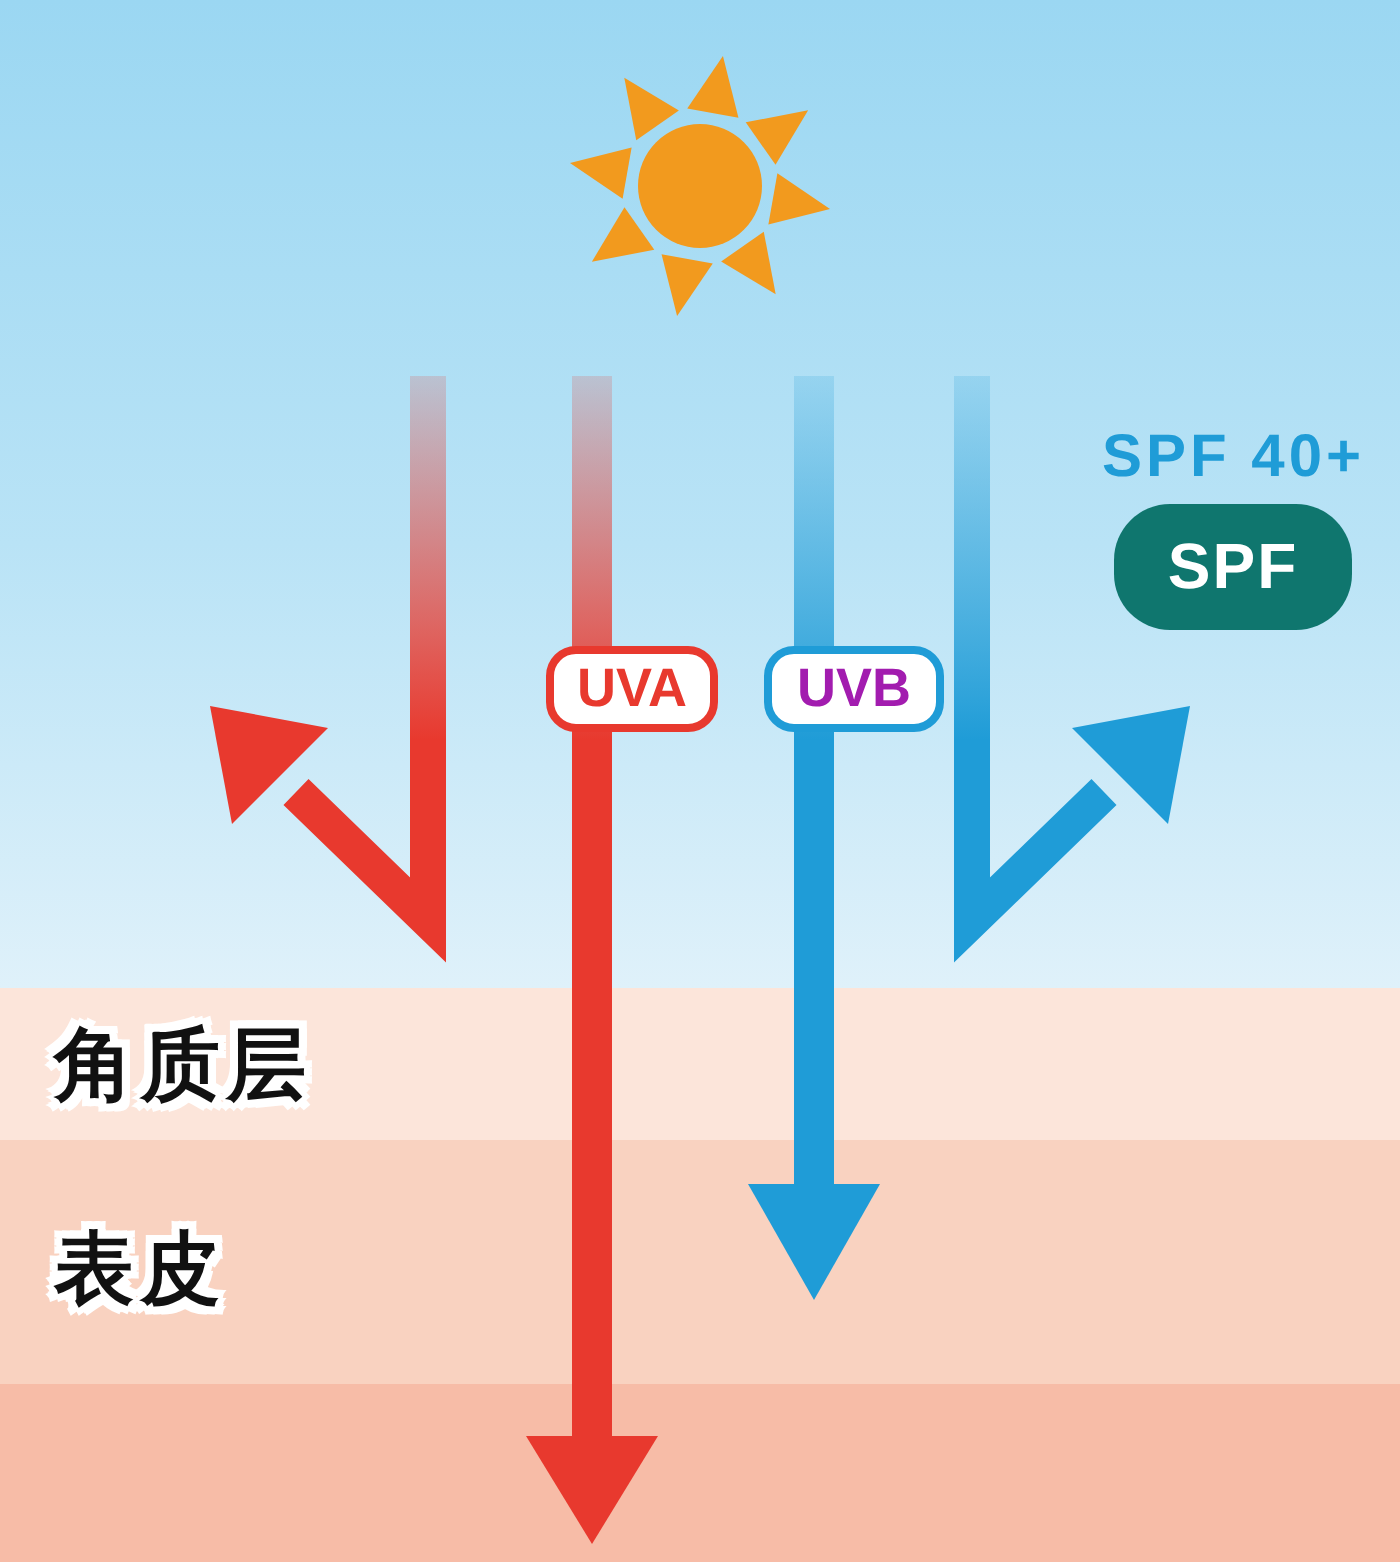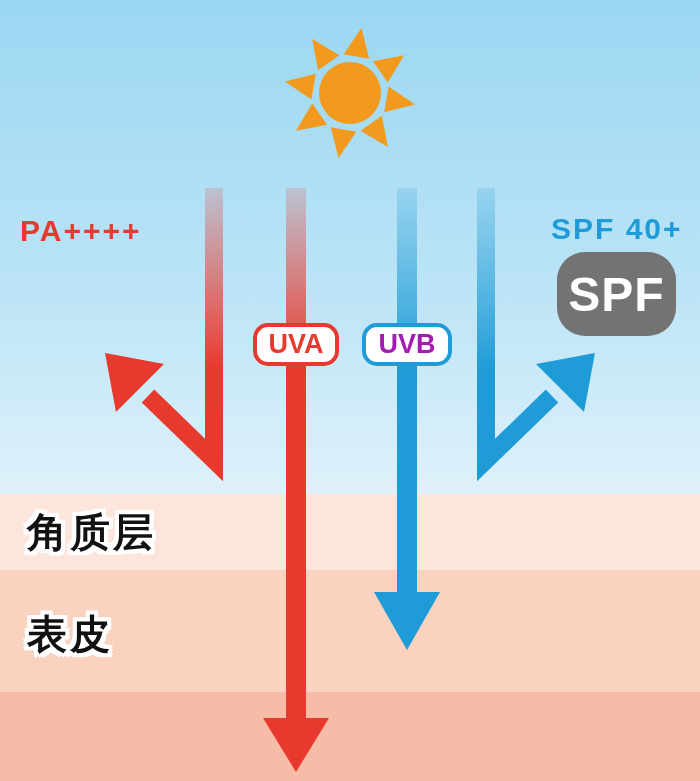--- a/index.html
+++ b/index.html
@@ -22,24 +22,24 @@
   .rating{
     position:absolute;font-size:30px;font-weight:bold;letter-spacing:2px;white-space:nowrap;
   }
   .pa-rating{left:20px;top:214px;color:#E8392E;}
   .spf-rating{left:551px;top:212px;color:#1F9CD7;}
   .badge{
     position:absolute;display:flex;align-items:center;justify-content:center;
     color:#fff;font-weight:bold;border-radius:28px;
   }
   .pa-badge{left:36px;top:252px;width:107px;height:71px;background:#E8392E;font-size:50px;}
-  .spf-badge{left:557px;top:252px;width:119px;height:84px;background:#737373;font-size:48px;letter-spacing:1px;}
+  .spf-badge{left:557px;top:252px;width:119px;height:63px;background:#0f766e;font-size:32px;letter-spacing:1px;}
   .pill{
     position:absolute;display:flex;align-items:center;justify-content:center;
-    background:#fff;border-radius:15px;font-weight:bold;font-size:27px;height:35px;
+    background:#fff;border-radius:15px;font-weight:bold;font-size:27px;height:35px;margin-left:20px;
   }
   .uva-pill{left:253px;top:323px;width:78px;border:4px solid #E8392E;color:#E8392E;}
   .uvb-pill{left:362px;top:323px;width:82px;border:4px solid #1F9CD7;color:#a21caf;}
   .layer-name{
     position:absolute;color:#111;font-size:40px;font-weight:900;letter-spacing:3px;white-space:nowrap;
     text-shadow:
       -4px -4px 0 #fff, 4px -4px 0 #fff, -4px 4px 0 #fff, 4px 4px 0 #fff,
       -4px 0 0 #fff, 4px 0 0 #fff, 0 -4px 0 #fff, 0 4px 0 #fff,
       -3px -3px 0 #fff, 3px -3px 0 #fff, -3px 3px 0 #fff, 3px 3px 0 #fff;
   }
@@ -97,21 +97,20 @@
       <line x1="407" y1="188" x2="407" y2="596" stroke="url(#blueFade)" stroke-width="20"></line>
       <polygon points="374,592 440,592 407,650" fill="#1F9CD7"></polygon>
     </g>
 
     <g>
       <polyline points="486,188 486,460 552,396" fill="none" stroke="url(#blueFade)" stroke-width="18" stroke-linejoin="miter"></polyline>
       <polygon points="595,353 536,364 584,412" fill="#1F9CD7"></polygon>
     </g>
   </svg>
 
-  <div class="rating pa-rating">PA++++</div>
 
   <div class="rating spf-rating">SPF 40+</div>
   <div class="badge spf-badge">SPF</div>
 
   <div class="pill uva-pill">UVA</div>
   <div class="pill uvb-pill">UVB</div>
 
   <div class="layer-name name-1">角质层</div>
   <div class="layer-name name-2">表皮</div>
 

